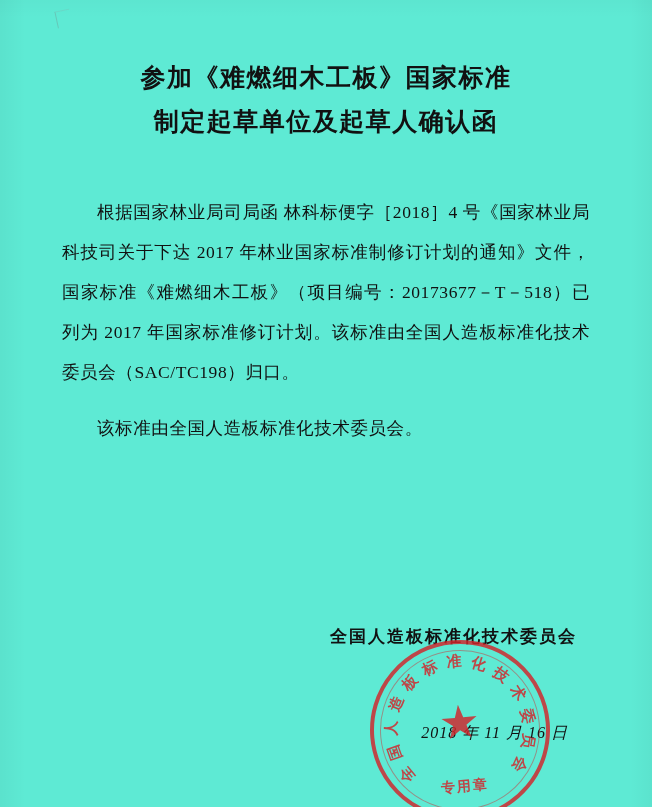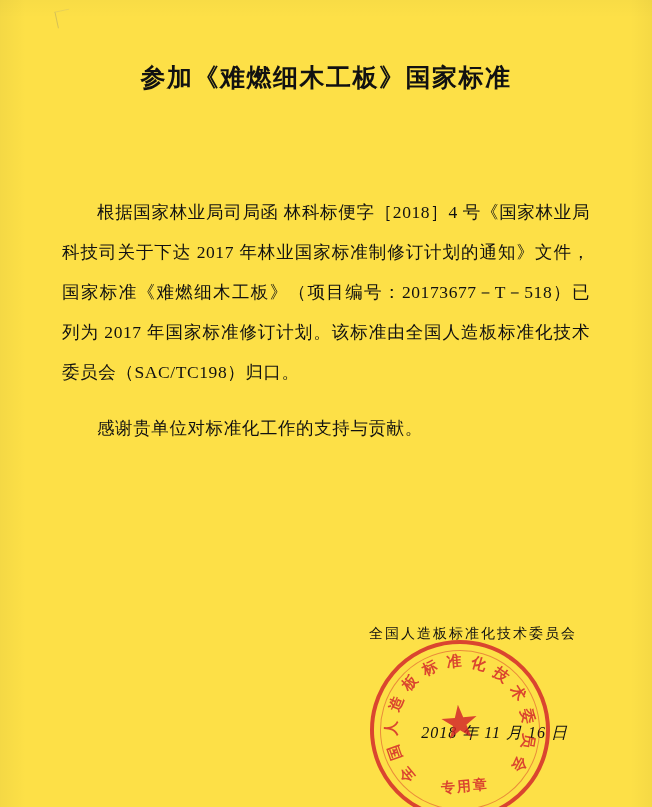--- a/index.html
+++ b/index.html
@@ -7,21 +7,21 @@
     padding: 0;
     background: #ffffff;
   }
   body {
     font-family: "Liberation Serif", "DejaVu Serif", serif;
   }
   #page {
     position: relative;
     width: 652px;
     height: 807px;
-    background: #fde047;
+    background: #5eead4;
     overflow: hidden;
   }
   
   #page::before {
     content: "";
     position: absolute;
     inset: 0;
     background:
       linear-gradient(to right, rgba(0,0,0,0.035) 0px, rgba(0,0,0,0.0) 26px),
       linear-gradient(to left, rgba(0,0,0,0.03) 0px, rgba(0,0,0,0.0) 22px),
@@ -77,23 +77,24 @@
     position: absolute;
     top: 625px;
     left: 0;
     width: 652px;
     color: #111;
   }
   .sig-org {
     position: absolute;
     right: 75px;
     top: 0;
-    font-size: 14px;
+    font-size: 17px;
     letter-spacing: 2px;
     white-space: nowrap;
+    font-weight: bold;
   }
   .sig-date {
     position: absolute;
     right: 84px;
     top: 98px;
     font-size: 16px;
     letter-spacing: 1px;
     white-space: nowrap;
     font-style: italic;
   }
@@ -159,25 +160,26 @@
 </style>
 </head>
 <body>
 
 <div id="page">
 
   <div class="corner-mark"></div>
 
   <div class="title-block">
     <div class="title-line">参加《难燃细木工板》国家标准</div>
+    <div class="title-line">制定起草单位及起草人确认函</div>
   </div>
 
   <div class="body-block">
     <p class="para">根据国家林业局司局函 林科标便字［2018］4 号《国家林业局科技司关于下达 2017 年林业国家标准制修订计划的通知》文件，国家标准《难燃细木工板》（项目编号：20173677－T－518）已列为 2017 年国家标准修订计划。该标准由全国人造板标准化技术委员会（SAC/TC198）归口。</p>
-    <p class="para">感谢贵单位对标准化工作的支持与贡献。</p>
+    <p class="para">该标准由全国人造板标准化技术委员会。</p>
   </div>
 
   <div class="signature">
     <div class="sig-org">全国人造板标准化技术委员会</div>
     <div class="sig-date">2018 年 11 月 16 日</div>
   </div>
 
   <div class="seal">
     <div class="seal-inner"></div>
     <div class="seal-text" id="seal-ring">

